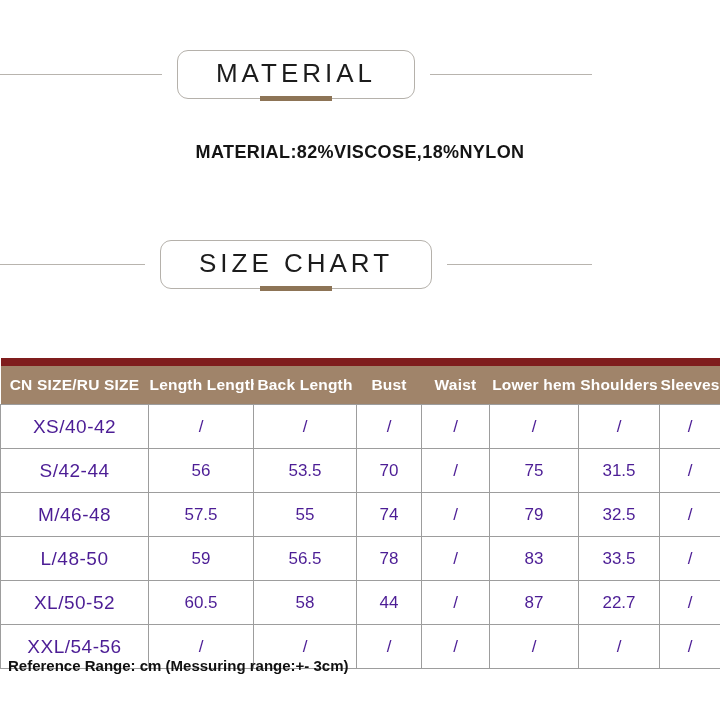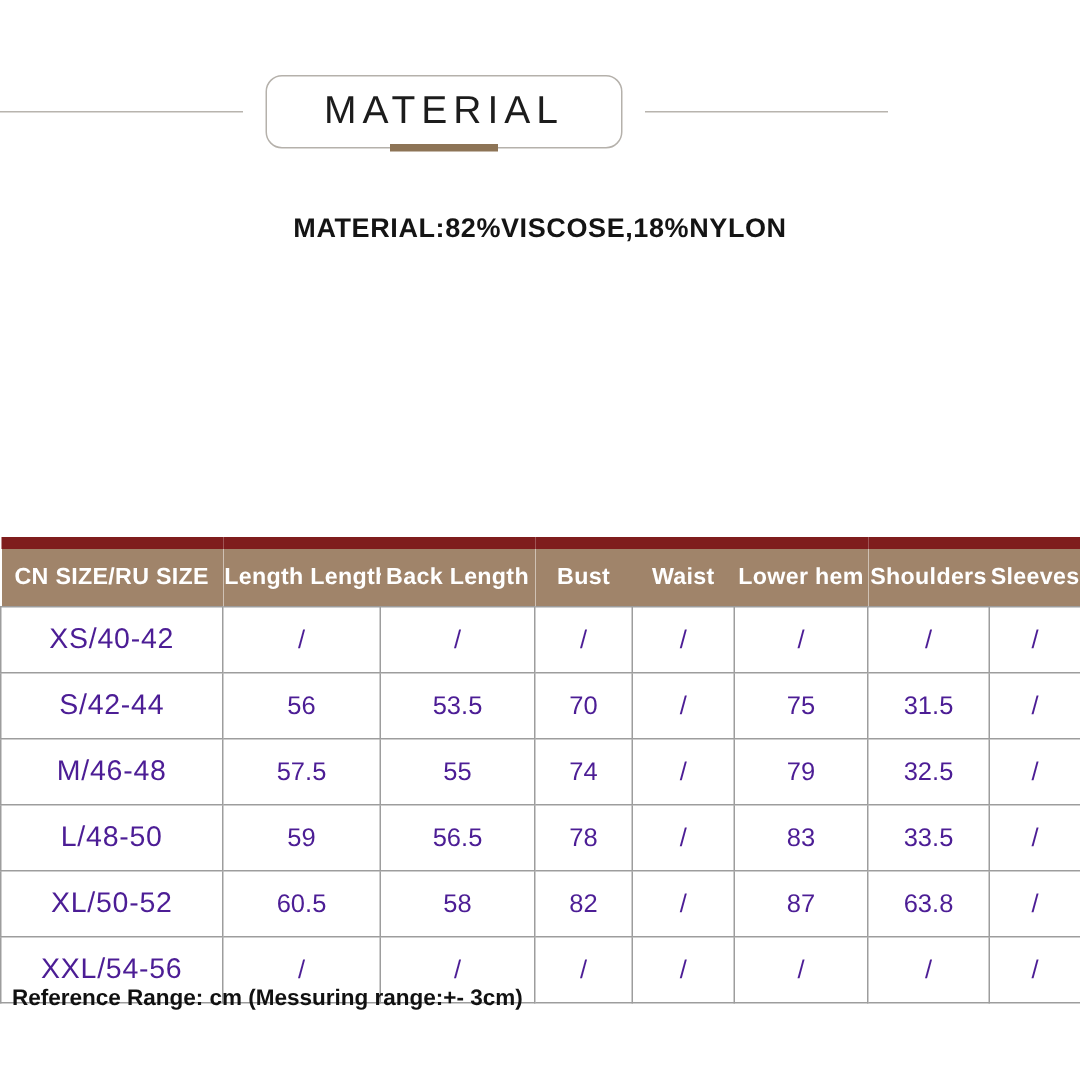--- a/index.html
+++ b/index.html
@@ -124,20 +124,28 @@
     <div class="side-line"></div>
     <div class="title-box">
       <span>MATERIAL</span>
       <div class="title-underline"></div>
     </div>
     <div class="side-line"></div>
   </div>
 
   <div class="material-info">MATERIAL:82%VISCOSE,18%NYLON</div>
 
+  <div class="section-header" style="top: 240px;">
+    <div class="side-line"></div>
+    <div class="title-box">
+      <span>SIZE CHART</span>
+      <div class="title-underline"></div>
+    </div>
+    <div class="side-line"></div>
+  </div>
 
   <table class="size-table">
     <colgroup>
         <col style="width: 148px;">
         <col style="width: 105px;">
         <col style="width: 103px;">
         <col style="width: 65px;">
         <col style="width: 68px;">
         <col style="width: 89px;">
         <col style="width: 81px;">
@@ -193,24 +201,24 @@
           <td class="value-cell">78</td>
           <td class="value-cell">/</td>
           <td class="value-cell">83</td>
           <td class="value-cell">33.5</td>
           <td class="value-cell">/</td>
         </tr>
         <tr>
           <td class="size-cell">XL/50-52</td>
           <td class="value-cell">60.5</td>
           <td class="value-cell">58</td>
-          <td class="value-cell">82</td>
+          <td class="value-cell">44</td>
           <td class="value-cell">/</td>
           <td class="value-cell">87</td>
-          <td class="value-cell">63.8</td>
+          <td class="value-cell">22.7</td>
           <td class="value-cell">/</td>
         </tr>
         <tr>
           <td class="size-cell">XXL/54-56</td>
           <td class="value-cell">/</td>
           <td class="value-cell">/</td>
           <td class="value-cell">/</td>
           <td class="value-cell">/</td>
           <td class="value-cell">/</td>
           <td class="value-cell">/</td>

